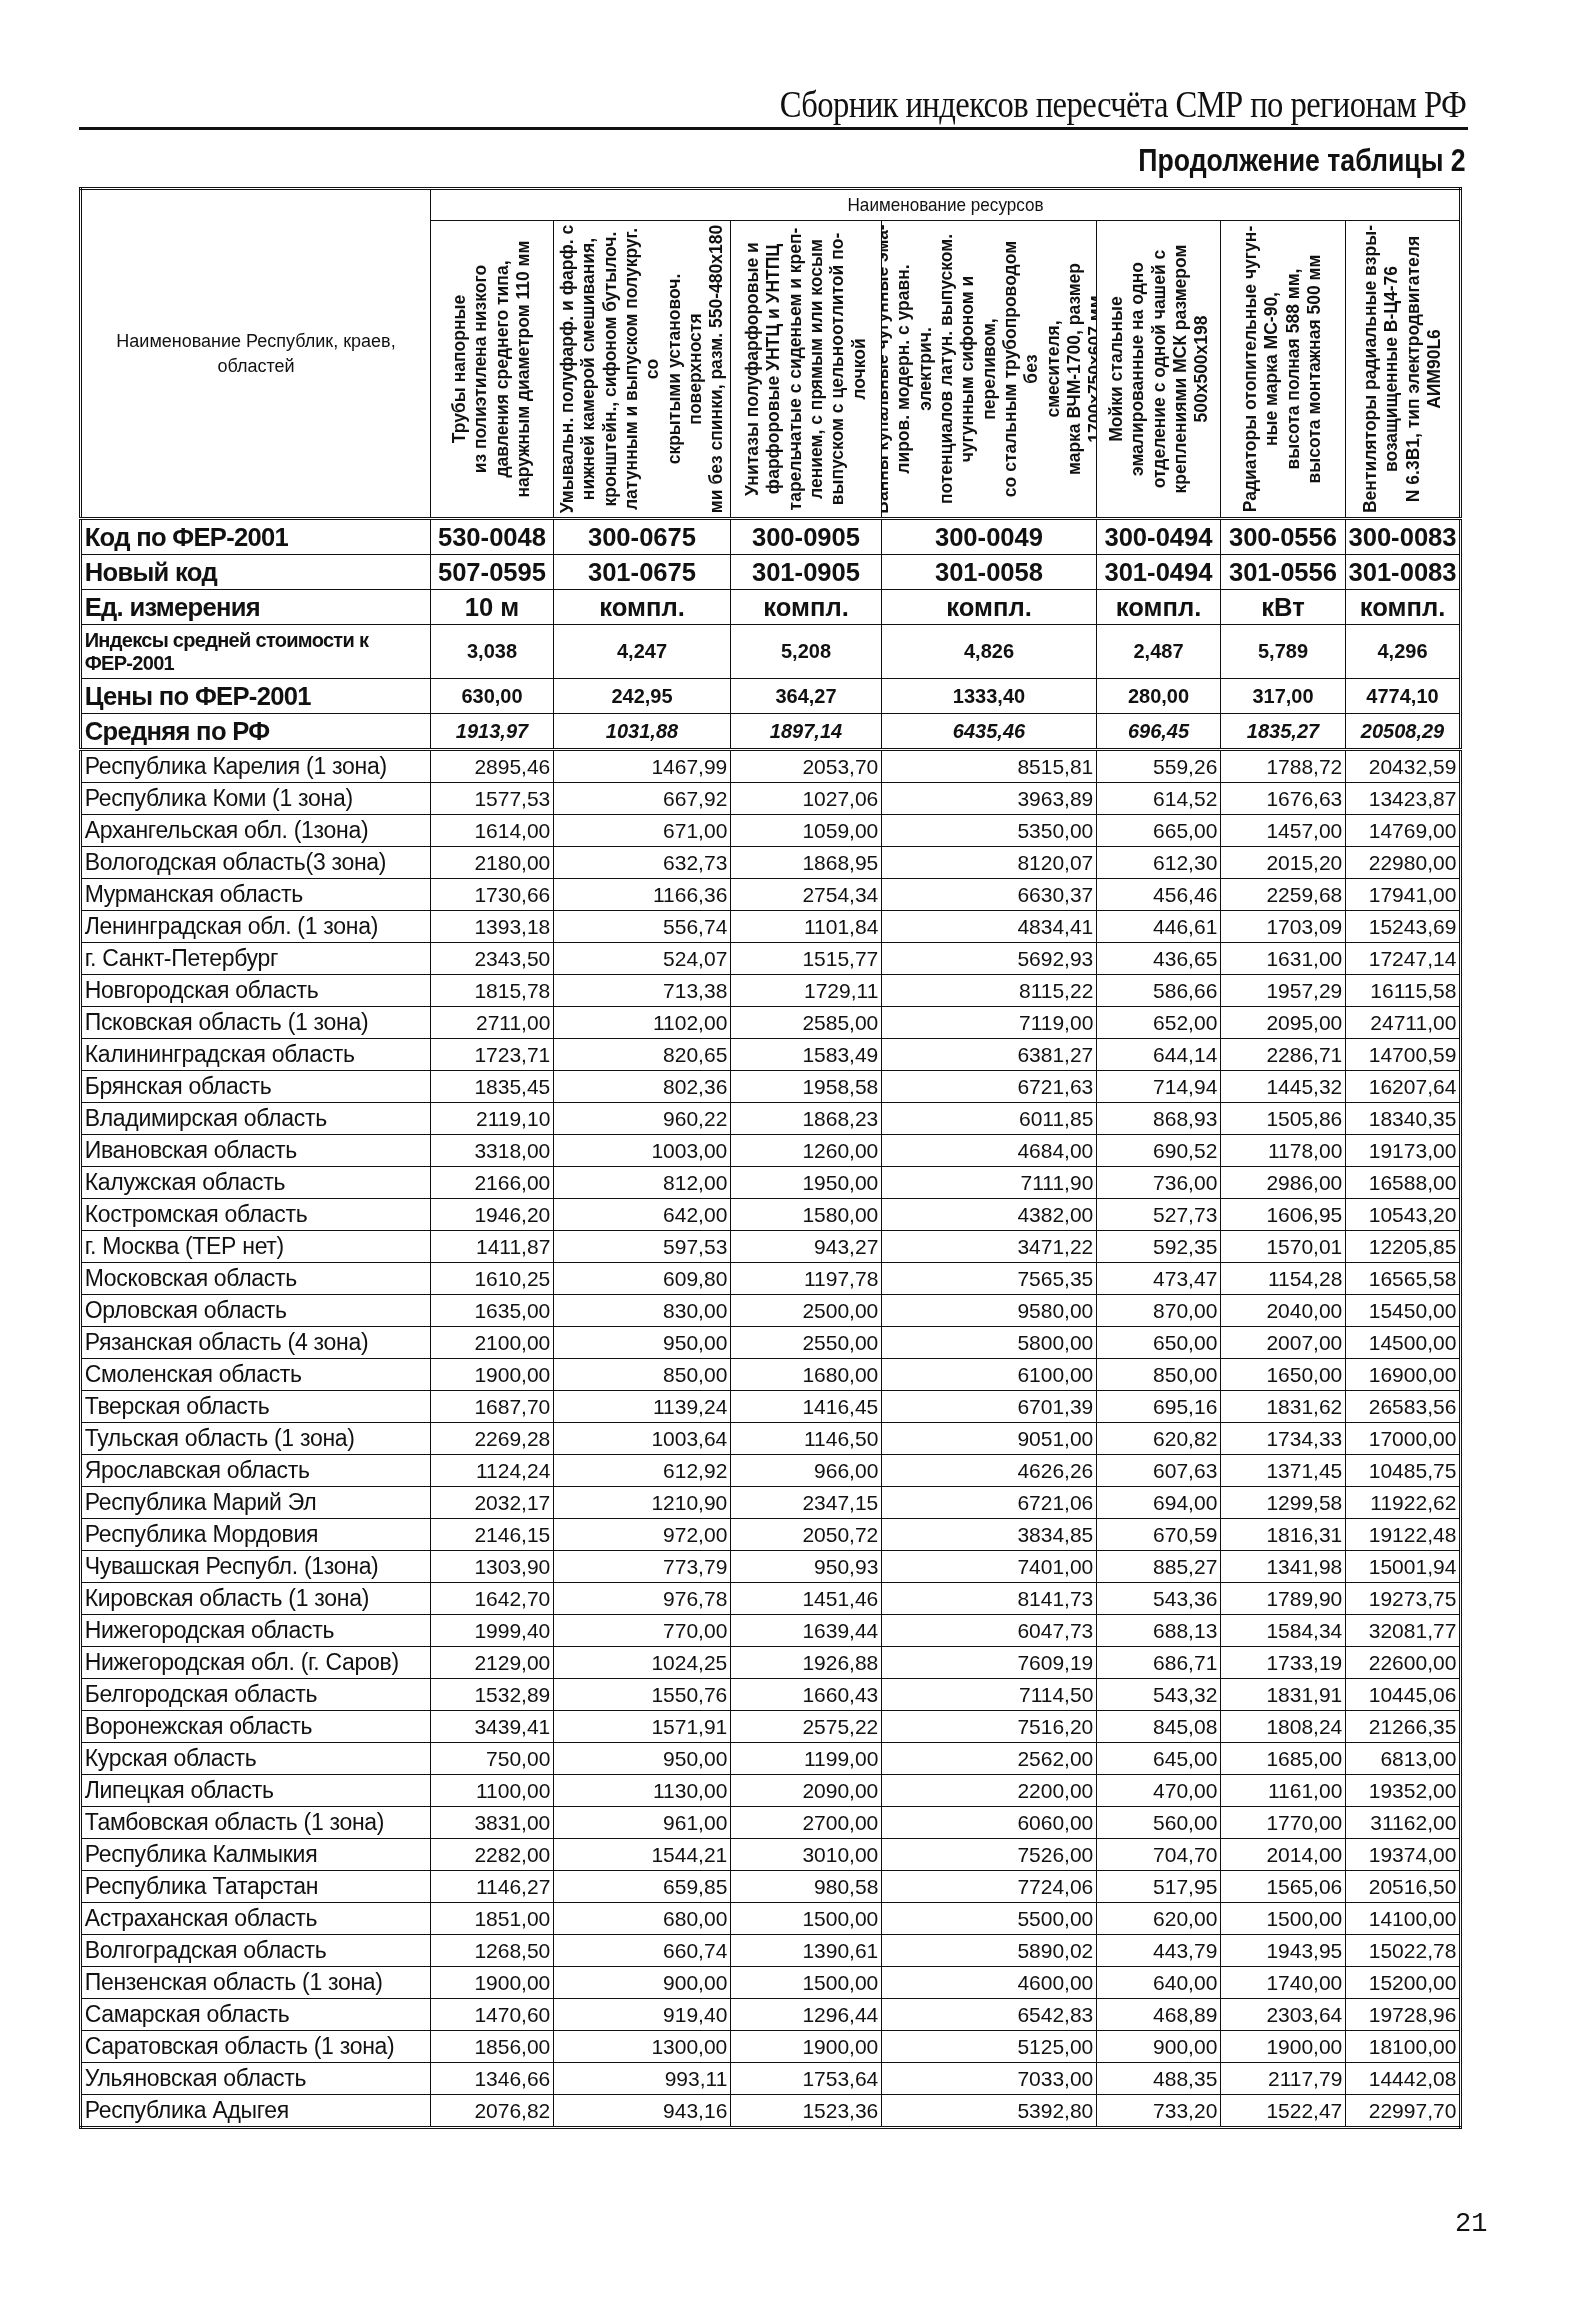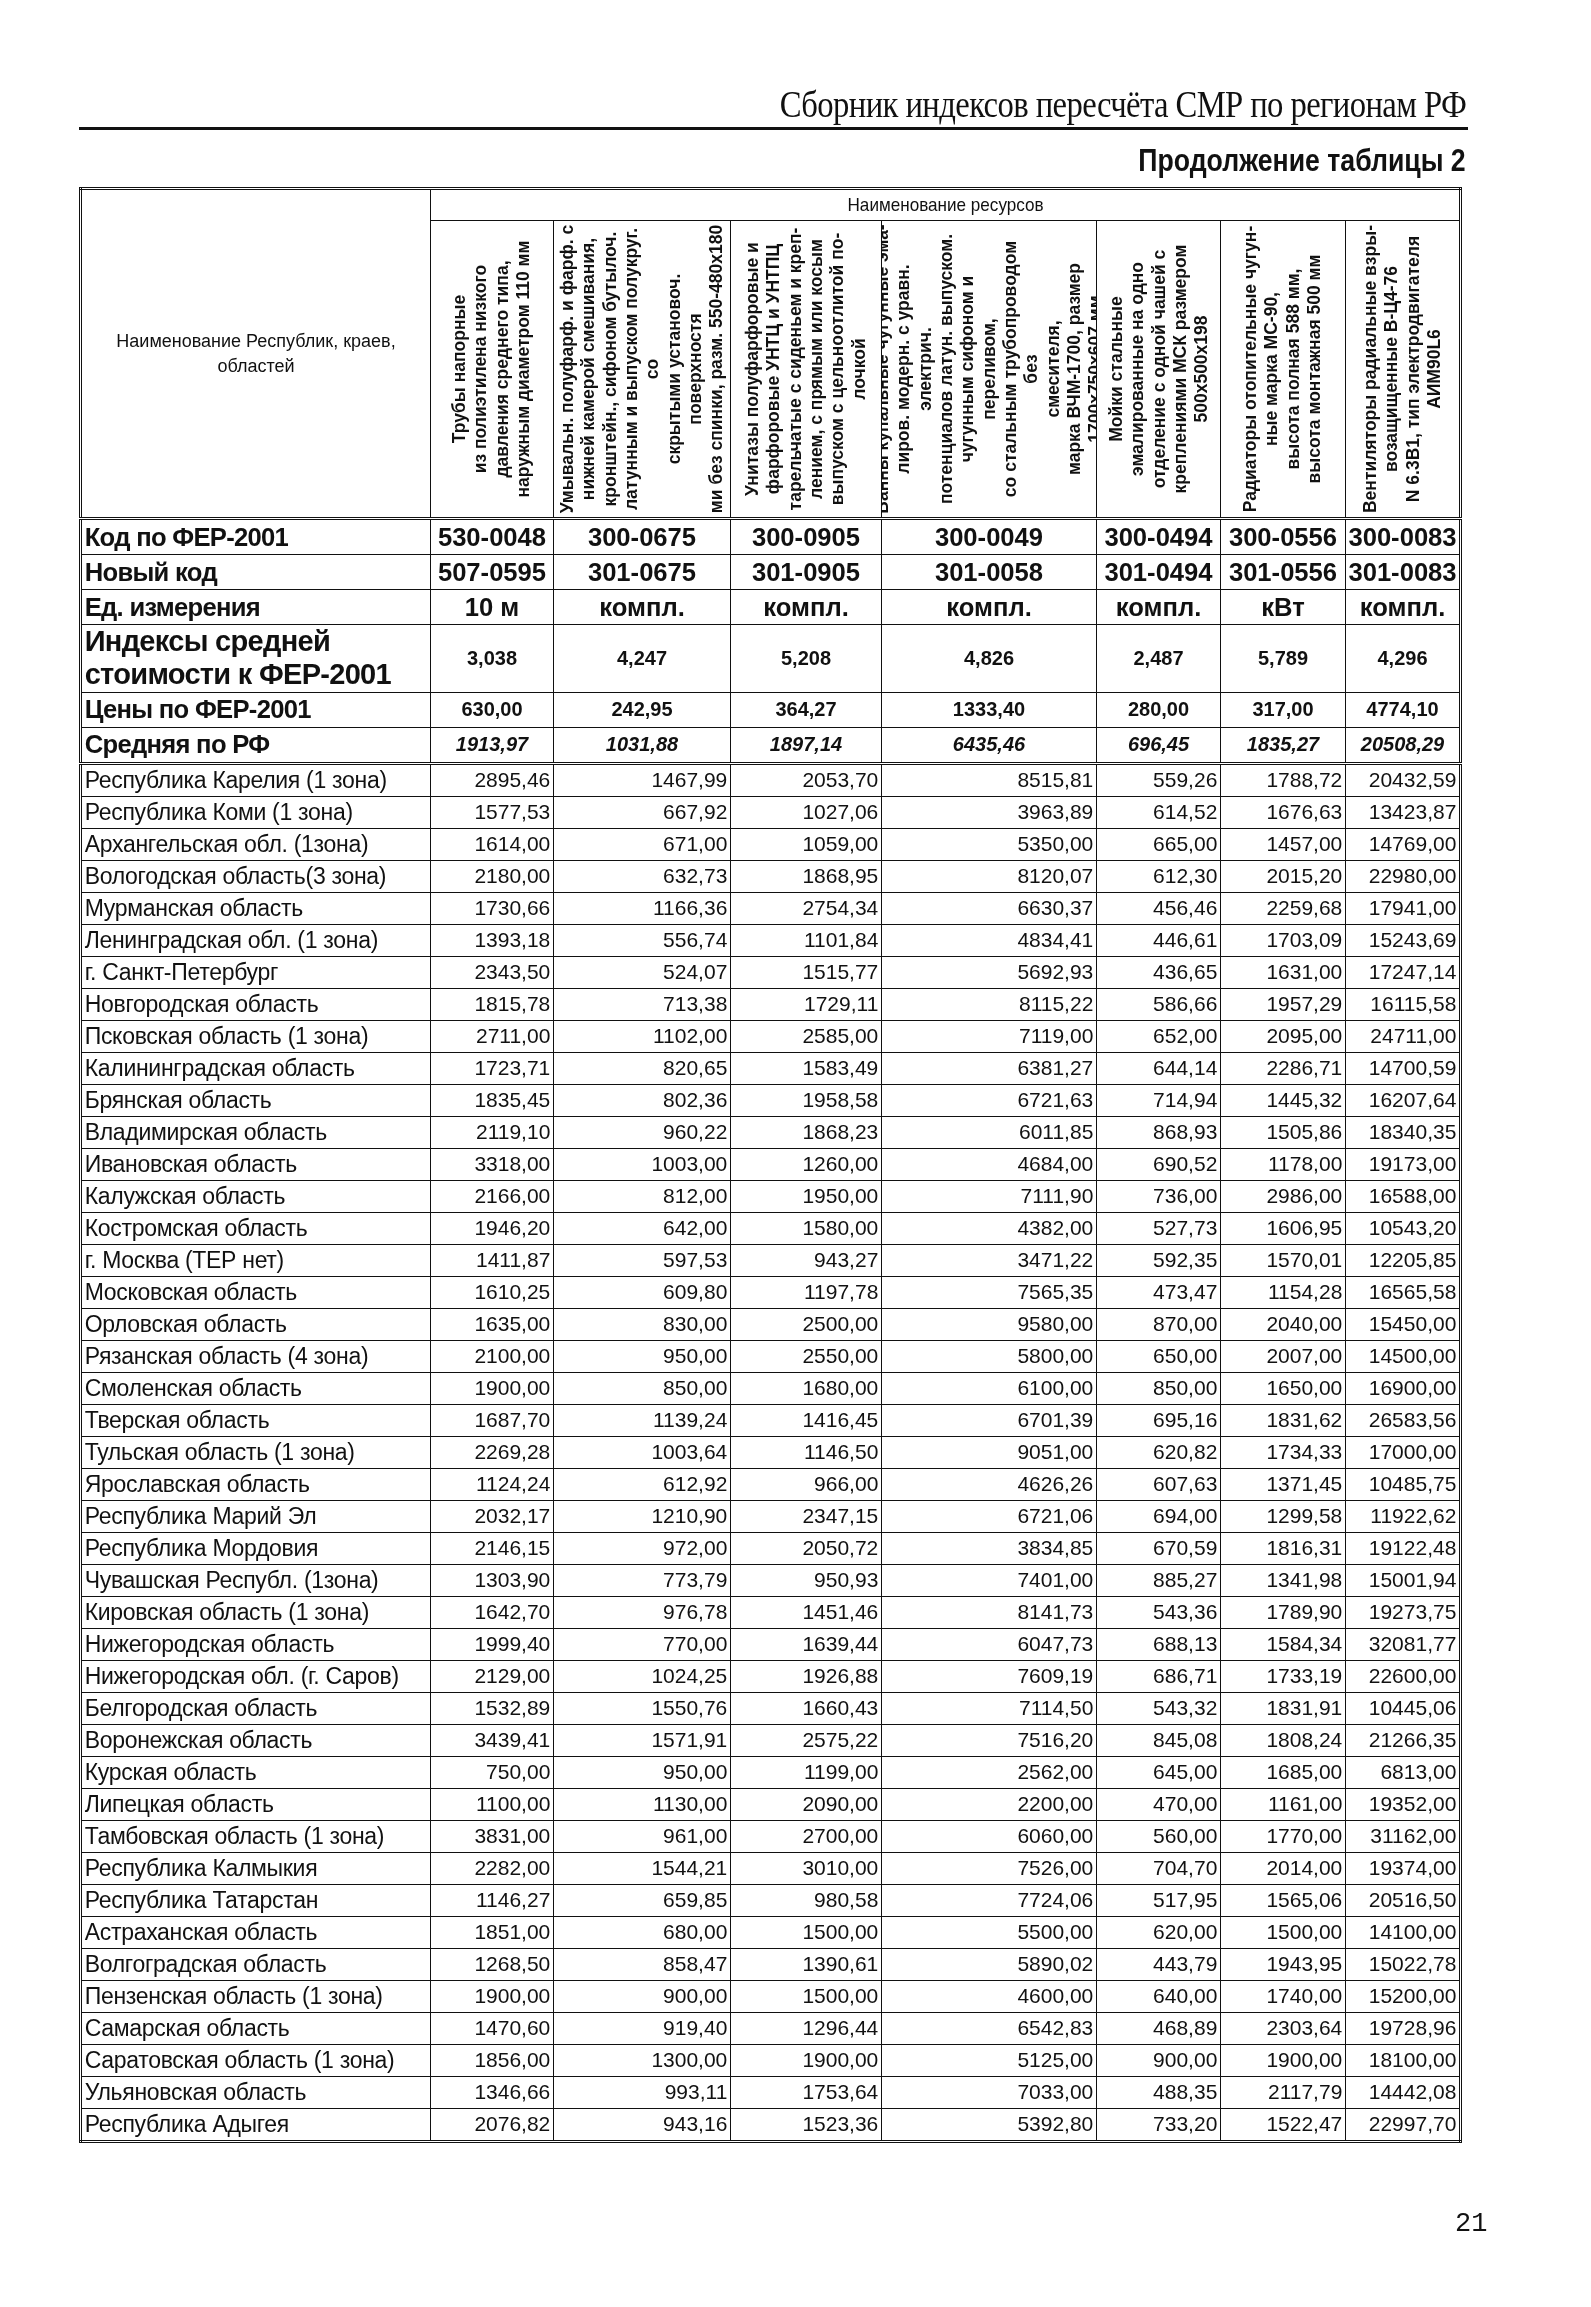--- a/index.html
+++ b/index.html
@@ -11,21 +11,21 @@
 
   table.main { position:absolute; left:79px; top:187px; width:1380px; border-collapse:collapse; table-layout:fixed; border:3.4px double #111; }
   table.main td, table.main th { border:1.3px solid #111; padding:0; }
   .hdr-region { font-size:18px; text-align:center; vertical-align:middle; font-weight:normal; line-height:1.35; }
   .hdr-group { font-size:19px; height:30px; text-align:center; font-weight:normal; transform:scaleX(0.9); }
   .rot-cell { height:296px; position:relative; overflow:hidden; }
   .rot-text { position:absolute; left:50%; top:50%; width:290px; transform:translate(-50%,-50%) rotate(-90deg); font-size:17.5px; line-height:1.22; text-align:center; white-space:pre-line; }
   tr.meta td { font-weight:bold; font-size:25.6px; height:34px; text-align:center; }
   tr.meta td.lbl { text-align:left; padding-left:2.7px; letter-spacing:-0.7px; }
   tr.meta.tall td { height:53px; }
-  tr.meta.tall td.lbl { font-size:29px; line-height:1.15; }
+  tr.meta.tall td.lbl { font-size:20px; line-height:1.15; }
   tr.meta.ital td.val { font-style:italic; }
   tr.meta td.small { font-size:20px; }
   tr.sep td { border-top:3.4px double #111; }
   tr.data td { height:31px; font-size:21px; text-align:right; padding-right:2.7px; white-space:nowrap; }
   tr.data td.lbl { text-align:left; padding-left:2.7px; font-size:23px; letter-spacing:-0.3px; }
 </style>
 </head>
 <body>
 
 <div class="running-head">Сборник индексов пересчёта СМР  по регионам РФ</div>
@@ -529,21 +529,21 @@
         <td>680,00</td>
         <td>1500,00</td>
         <td>5500,00</td>
         <td>620,00</td>
         <td>1500,00</td>
         <td>14100,00</td>
       </tr>
       <tr class="data">
         <td class="lbl">Волгоградская область</td>
         <td>1268,50</td>
-        <td>858,47</td>
+        <td>660,74</td>
         <td>1390,61</td>
         <td>5890,02</td>
         <td>443,79</td>
         <td>1943,95</td>
         <td>15022,78</td>
       </tr>
       <tr class="data">
         <td class="lbl">Пензенская область (1 зона)</td>
         <td>1900,00</td>
         <td>900,00</td>

